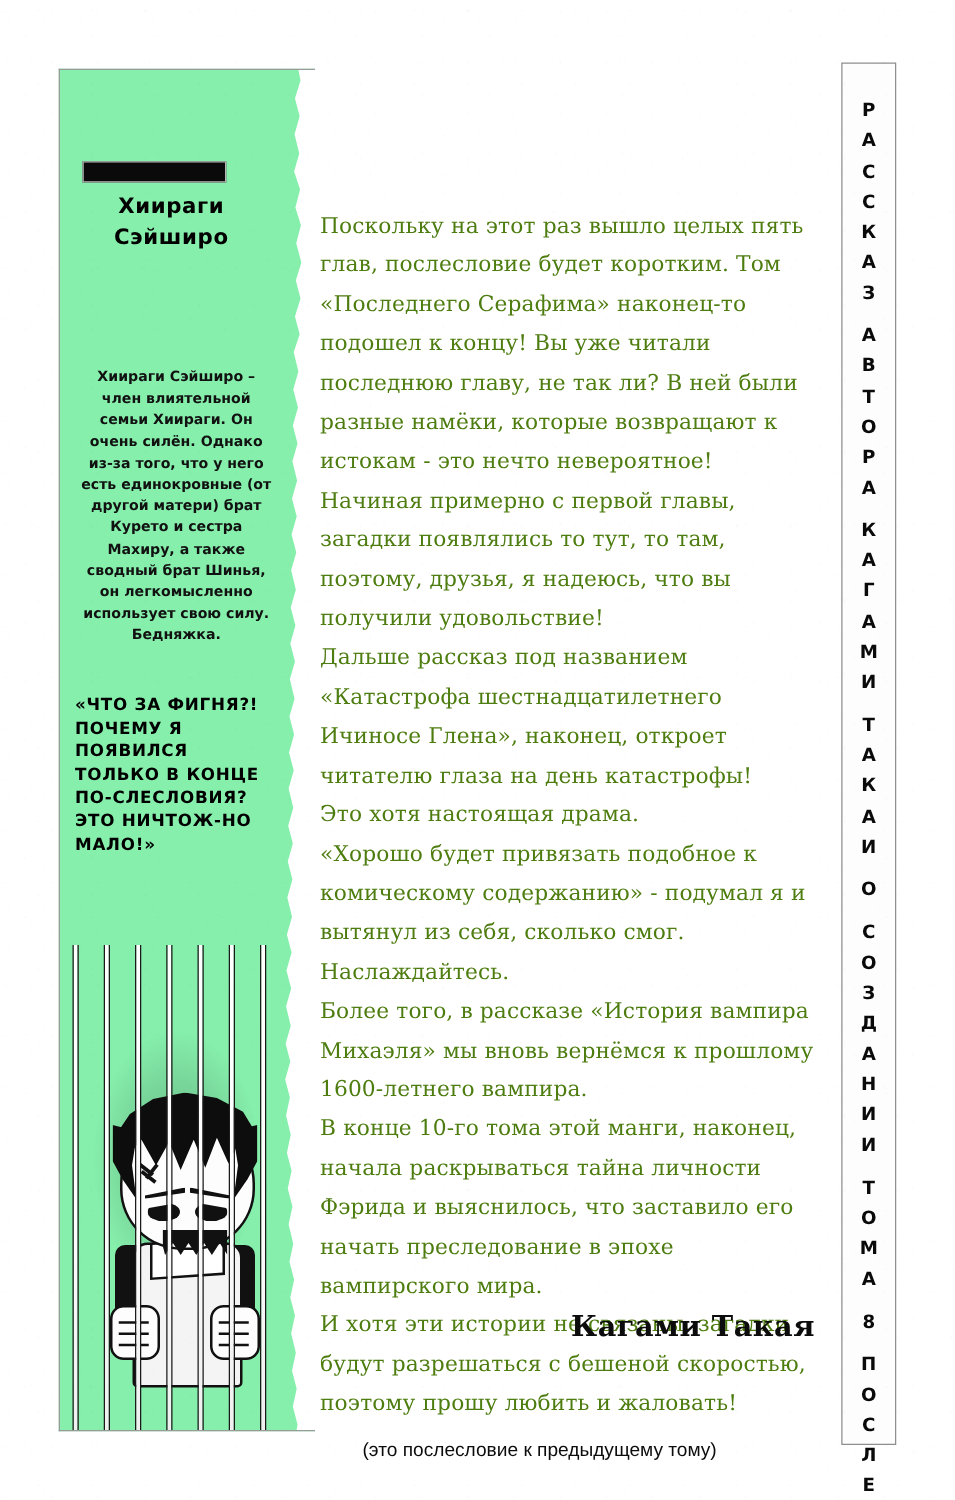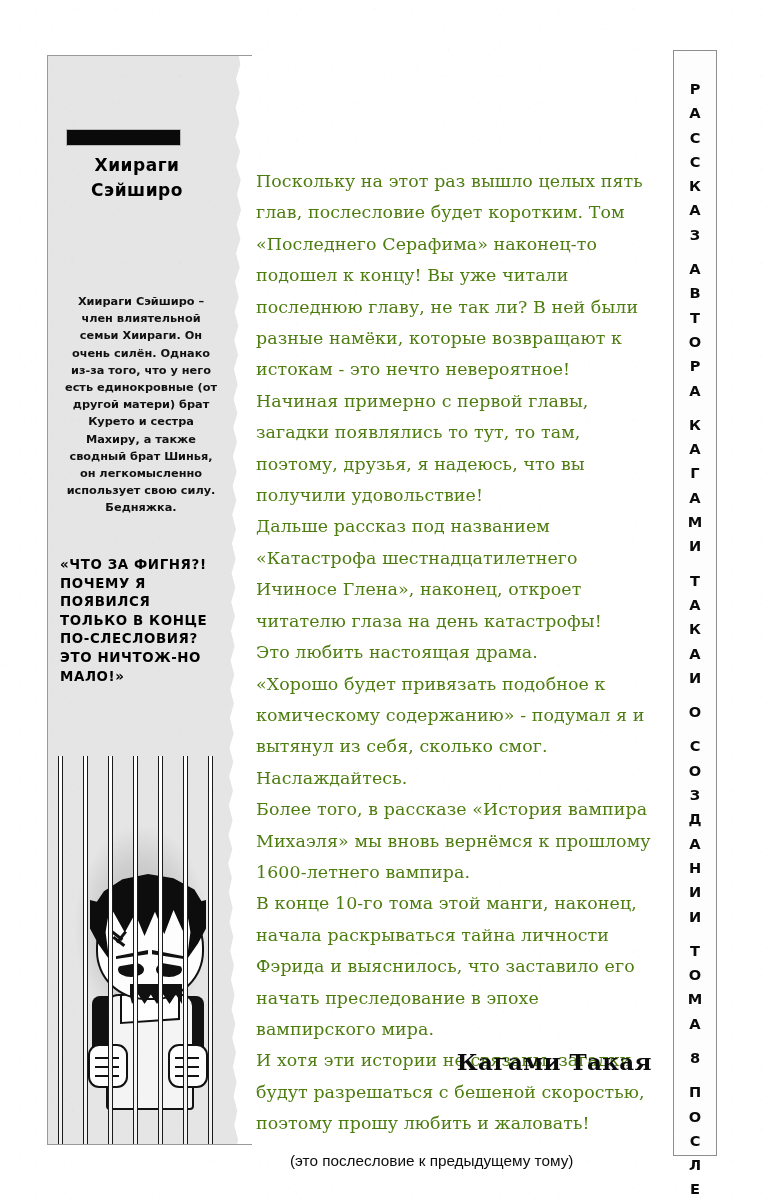--- a/index.html
+++ b/index.html
@@ -39,21 +39,21 @@
     background-size: 37px 41px, 53px 47px, 43px 59px, 61px 37px, 47px 53px, 29px 31px;
   }
 
   
   #left-panel {
     position: absolute;
     left: 47px;
     top: 55px;
     width: 205px;
     height: 1090px;
-    background: #e5e5e5;
+    background: #86efac;
     border-left: 1.5px solid #9a9a9a;
     border-top: 1.5px solid #9a9a9a;
     border-bottom: 1.5px solid #9a9a9a;
     box-sizing: border-box;
     overflow: hidden;
   }
   
   #left-panel .torn-edge {
     position: absolute;
     top: -6px;
@@ -420,21 +420,21 @@
       <div class="bar" style="left:160px"></div>
     </div>
 
     <div class="torn-edge"></div>
   </div>
 
   <div id="main-text">
       <p>Поскольку на этот раз вышло целых пять глав, послесловие будет коротким. Том «Последнего Серафима» наконец-то подошел к концу! Вы уже читали последнюю главу, не так ли? В ней были разные намёки, которые возвращают к истокам - это нечто невероятное!</p>
       <p>Начиная примерно с первой главы, загадки появлялись то тут, то там, поэтому, друзья, я надеюсь, что вы получили удовольствие!</p>
       <p>Дальше рассказ под названием «Катастрофа шестнадцатилетнего Ичиносе Глена», наконец, откроет читателю глаза на день катастрофы!</p>
-      <p>Это любить настоящая драма.</p>
+      <p>Это хотя настоящая драма.</p>
       <p>«Хорошо будет привязать подобное к комическому содержанию» - подумал я и вытянул из себя, сколько смог.</p>
       <p>Наслаждайтесь.</p>
       <p>Более того, в рассказе «История вампира Михаэля» мы вновь вернёмся к прошлому 1600-летнего вампира.</p>
       <p>В конце 10-го тома этой манги, наконец, начала раскрываться тайна личности Фэрида и выяснилось, что заставило его начать преследование в эпохе вампирского мира.</p>
       <p>И хотя эти истории не связаны, загадки будут разрешаться с бешеной скоростью, поэтому прошу любить и жаловать!</p>
     </div>
 
   <div id="signature">Кагами Такая</div>
 
   <div id="footnote">(это послесловие к предыдущему тому)</div>

